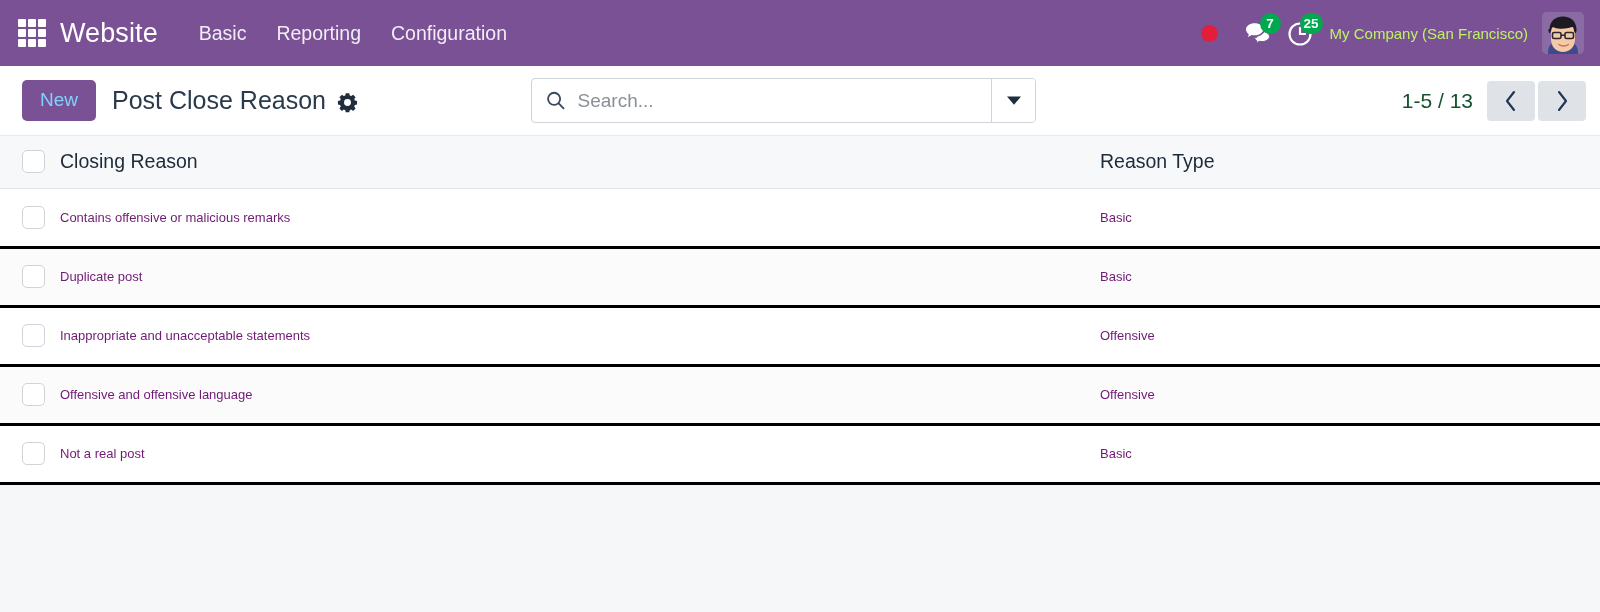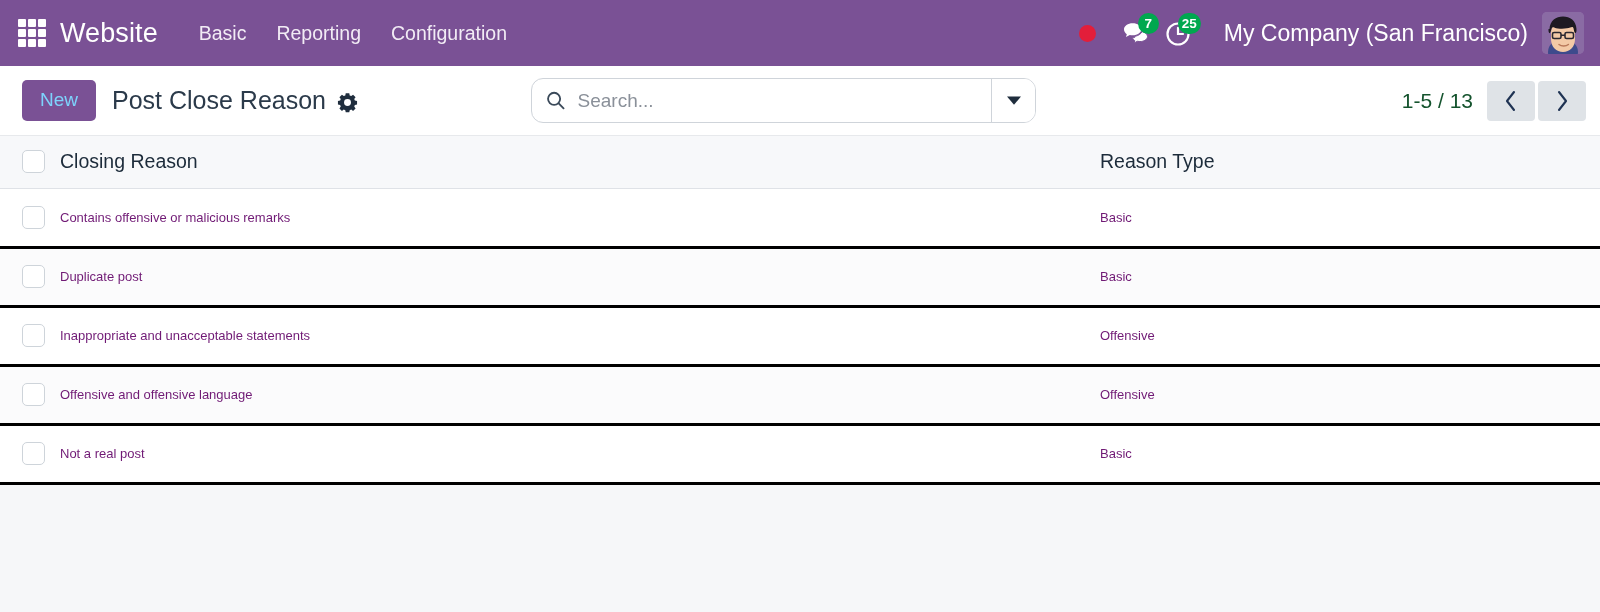--- a/index.html
+++ b/index.html
@@ -90,23 +90,23 @@
     border-radius: 11px;
     background: #00A84F;
     color: #ffffff;
     font-size: 13.5px;
     font-weight: 700;
     line-height: 21px;
     text-align: center;
     padding: 0 4px;
   }
   .company-name {
-    color: #ffffff;
-    font-size: 23px;
-    margin: 0 14px 0 24px;
+    color: #bef264;
+    font-size: 15px;
+    margin: 0 14px 0 8px;
     white-space: nowrap;
     cursor: pointer;
   }
   .avatar {
     width: 42px; height: 42px;
     border-radius: 5px;
     overflow: hidden;
     cursor: pointer;
     flex: 0 0 auto;
     background: #8f6fa8;
@@ -150,21 +150,21 @@
   }
 
   .searchview {
     position: absolute;
     left: 531px;
     width: 505px;
     height: 45px;
     display: flex;
     align-items: stretch;
     border: 1px solid #cfd4da;
-    border-radius: 12px;
+    border-radius: 4px;
     background: #ffffff;
     overflow: hidden;
   }
   .search-main {
     flex: 1 1 auto;
     display: flex;
     align-items: center;
     padding-left: 14px;
     gap: 12px;
     cursor: text;

